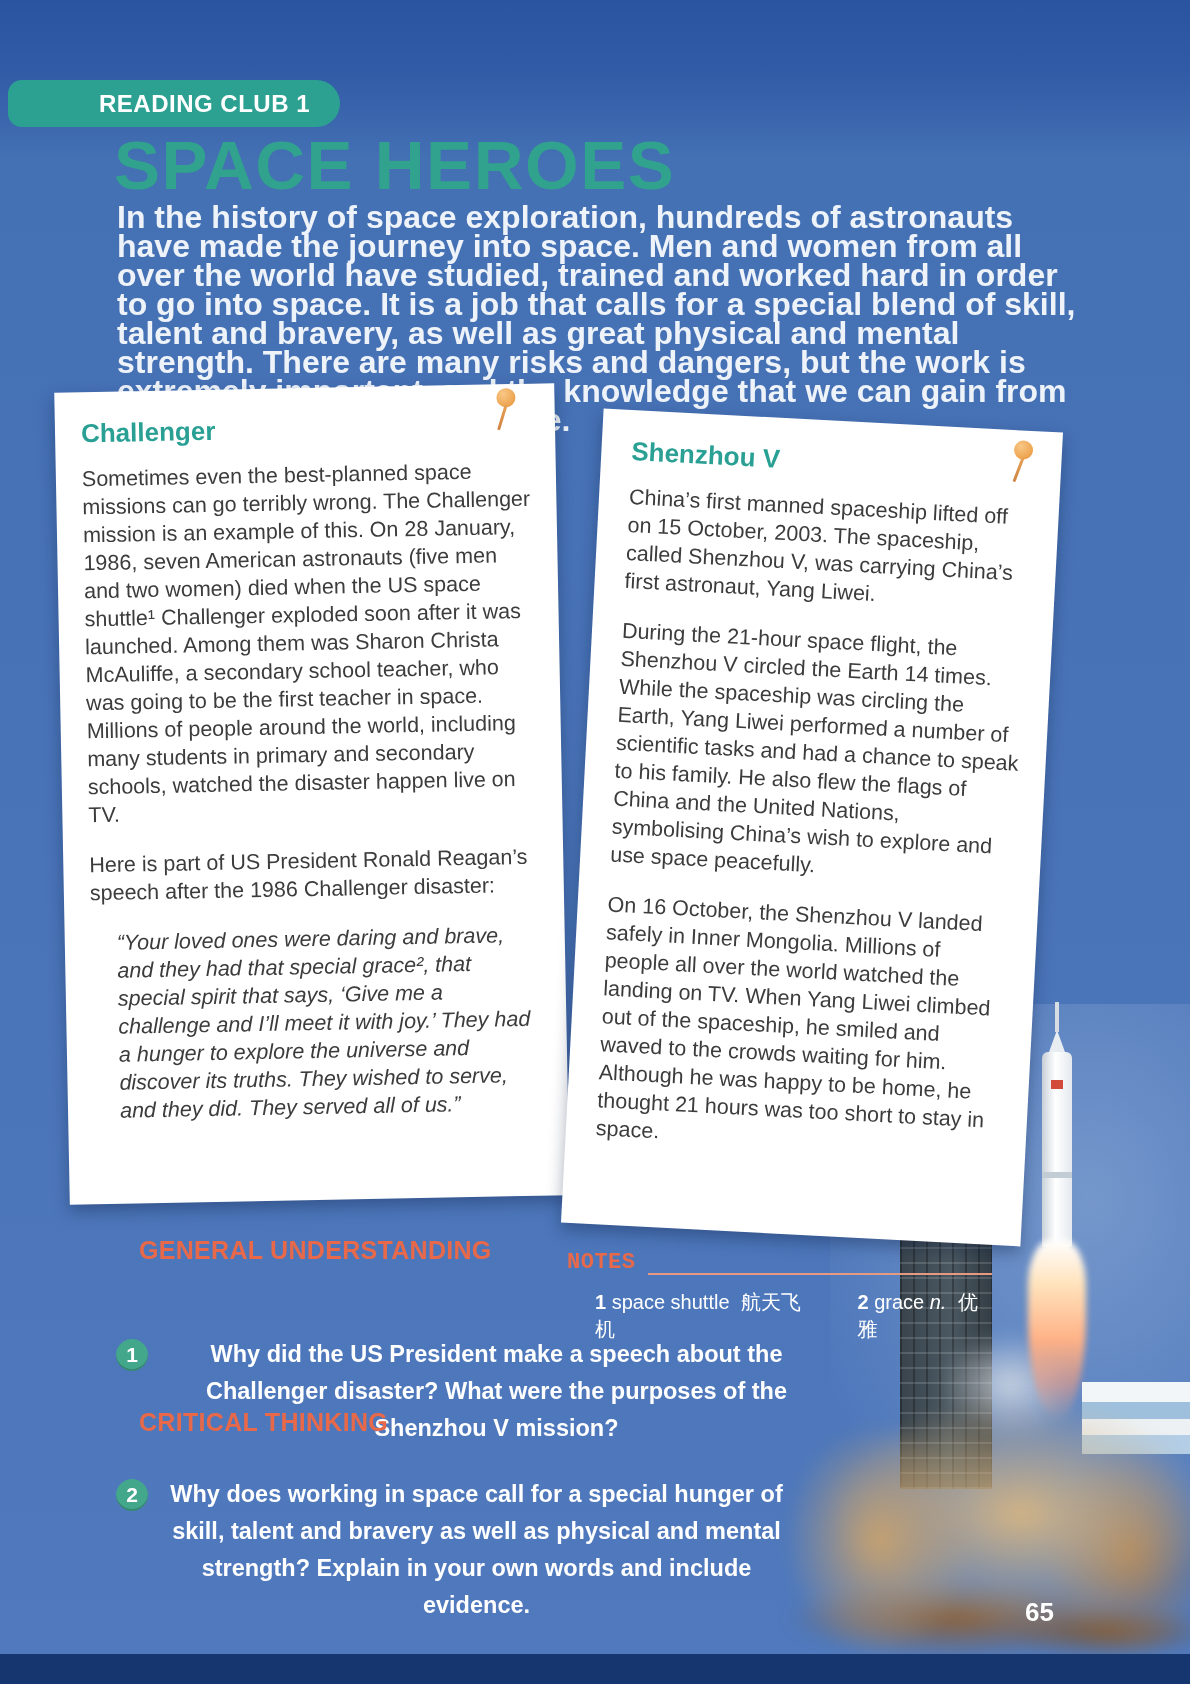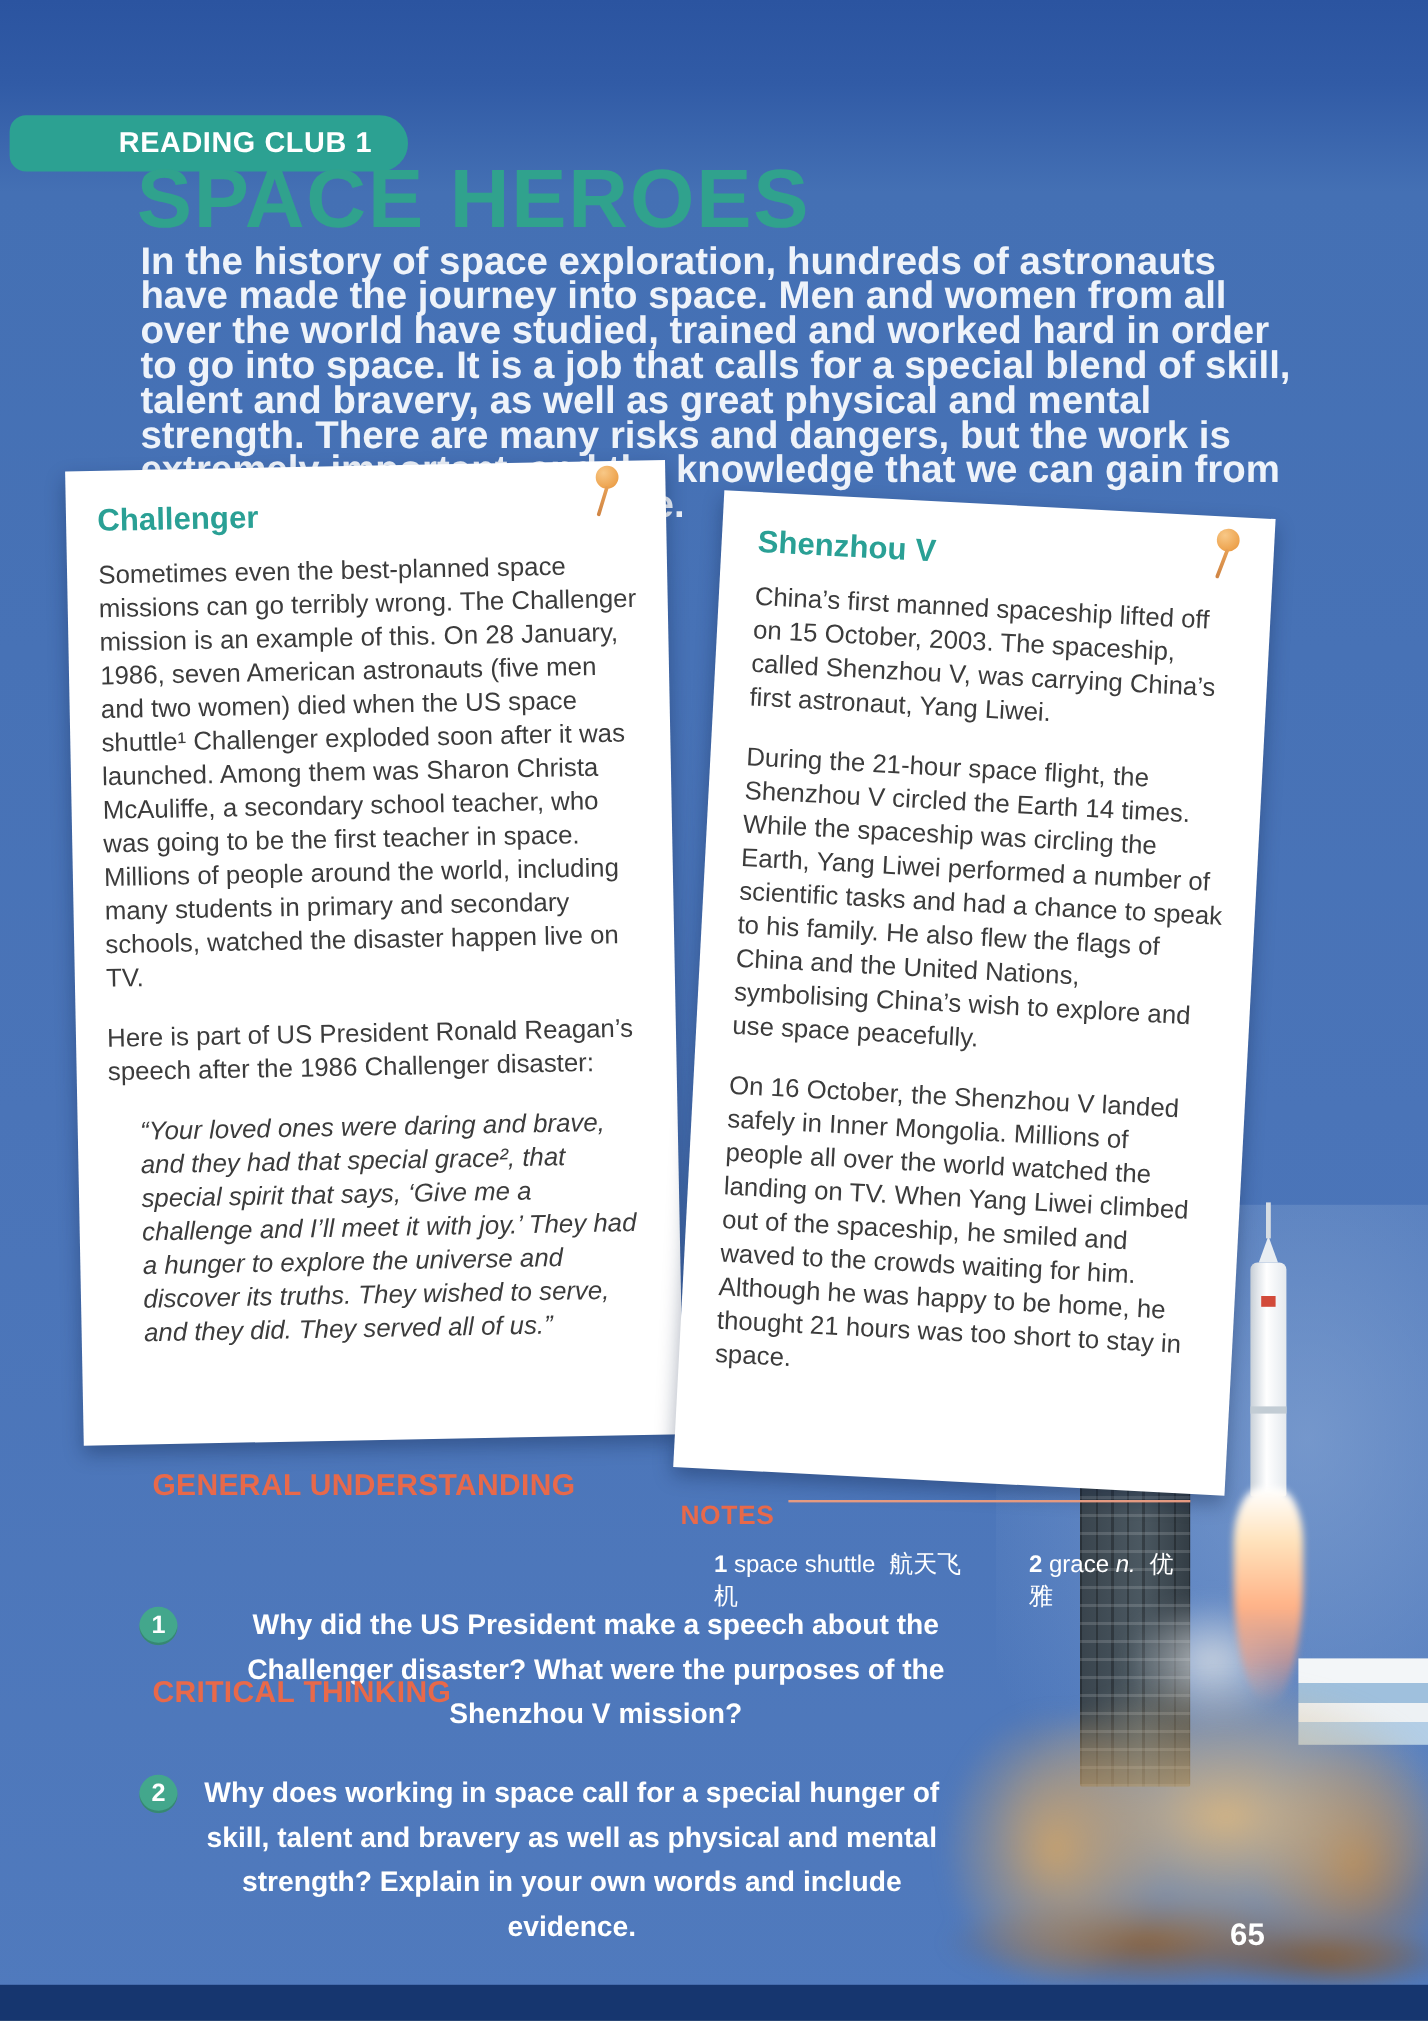--- a/index.html
+++ b/index.html
@@ -3,21 +3,21 @@
 <meta charset="utf-8">
 <style>
   html,body{margin:0;padding:0;background:#222;}
   .page{
     position:relative;width:1190px;height:1684px;overflow:hidden;
     font-family:"Liberation Sans","DejaVu Sans",sans-serif;
     background:linear-gradient(180deg,#2b54a0 0%,#315ba6 70px,#4470b4 160px,#4a74b8 55%,#507abd 100%);
   }
   
   .badge{
-    position:absolute;left:8px;top:96px;width:332px;height:47px;
+    position:absolute;left:8px;top:80px;width:332px;height:47px;
     background:#2ca192;border-radius:14px 24px 24px 14px;
     color:#ffffff;font-weight:bold;font-size:24px;line-height:47px;
     text-align:right;padding-right:30px;letter-spacing:.5px;box-sizing:border-box;padding-left:20px;
   }
   .title{
     position:absolute;left:114px;top:126px;margin:0;
     font-size:69px;font-weight:800;color:#30a28d;letter-spacing:1.5px;
   }
   .intro{
     position:absolute;left:117px;top:203px;width:965px;margin:0;
@@ -36,29 +36,29 @@
   
   .pin{position:absolute;width:20px;height:48px;}
   .pin .ball{width:19px;height:19px;border-radius:50%;
     background:radial-gradient(circle at 35% 30%,#f8c887,#eda34e 70%,#df8c3a);}
   .pin .stem{width:3px;height:26px;margin-left:8px;margin-top:-2px;
     background:linear-gradient(#e7a055,#cf8444);transform:rotate(18deg);transform-origin:top center;border-radius:2px;}
   .challenger .pin{right:38px;top:4px;}
   .shenzhou .pin{right:28px;top:10px;}
   
   .notes{position:absolute;left:567px;top:1250px;width:425px;z-index:3;}
-  .notes-head{display:flex;align-items:flex-start;gap:12px;}
+  .notes-head{display:flex;align-items:flex-end;gap:12px;font-family:Liberation Mono, monospace;}
   .notes-title{color:#e8694a;font-weight:bold;font-size:22px;letter-spacing:.5px;}
   .notes-rule{flex:1;height:2px;background:#e59a81;}
   .notes-items{display:flex;gap:46px;margin-top:14px;padding-left:28px;color:#ffffff;font-size:20px;}
   .note-num{font-weight:bold;}
   .note-pos{font-style:italic;}
   .note-cn{margin-left:6px;}
   
-  .sec-heading{position:absolute;margin:0;color:#e8694a;font-weight:bold;font-size:25px;letter-spacing:.3px;z-index:3;}
+  .sec-heading{position:absolute;margin:12px;color:#e8694a;font-weight:bold;font-size:25px;letter-spacing:.3px;z-index:3;}
   .heading-general{left:127px;top:1224px;}
   .heading-critical{left:127px;top:1396px;}
   .question{position:absolute;display:flex;gap:16px;z-index:3;}
   .q1{left:116px;top:1336px;}
   .q2{left:116px;top:1476px;}
   .q-num{flex:none;width:32px;height:32px;margin-top:3px;border-radius:50%;
     background:#43a78c;color:#fff;font-weight:bold;font-size:21px;line-height:32px;text-align:center;
     box-shadow:inset 0 -2px 0 rgba(0,0,0,.18);}
   .q-text{color:#ffffff;font-weight:bold;font-size:23.5px;line-height:37px;margin:0;text-align:center;}
   .q1 .q-text{width:665px;}

